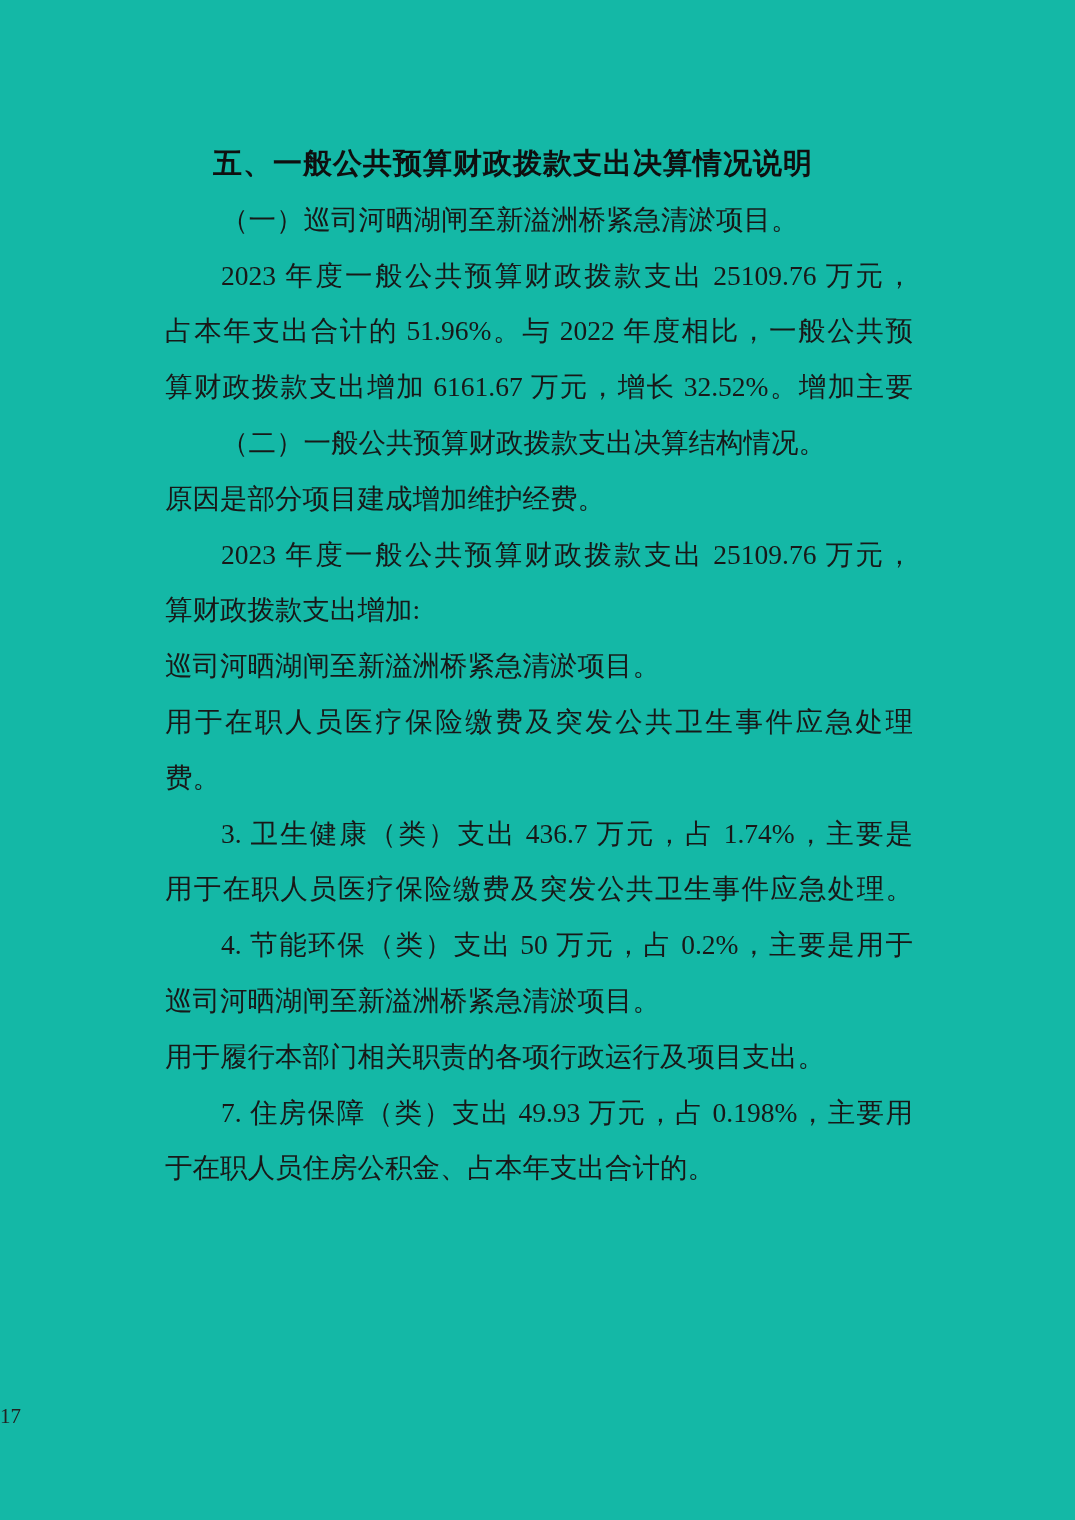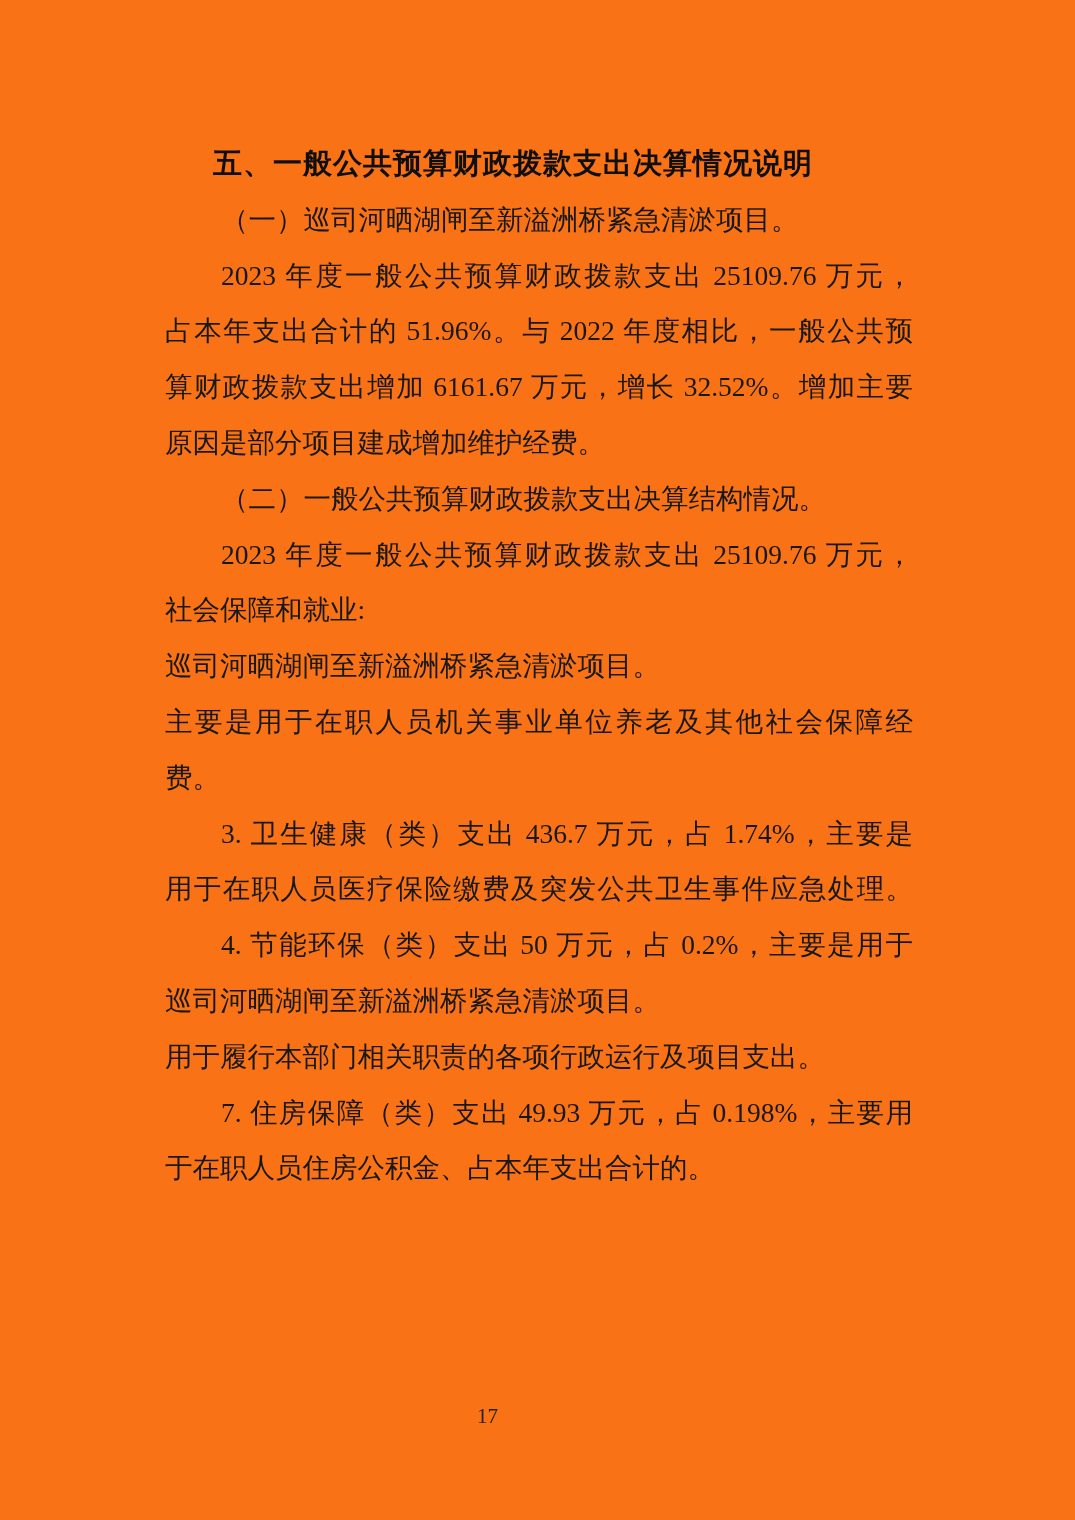--- a/index.html
+++ b/index.html
@@ -4,21 +4,21 @@
 <style>
   html, body {
     margin: 0;
     padding: 0;
     background: #ffffff;
   }
   .page {
     position: relative;
     width: 1075px;
     height: 1520px;
-    background: #f97316;
+    background: #14b8a6;
     overflow: hidden;
   }
   .text-block {
     position: absolute;
     left: 165px;
     top: 136px;
     width: 748px;
   }
   .line {
     height: 55.8px;
@@ -45,42 +45,41 @@
     text-indent: 48px;
     letter-spacing: 1px;
   }
   .page-number {
     position: absolute;
     top: 1400px;
     left: 0;
     width: 975px;
     height: 32px;
     line-height: 32px;
-    text-align: center;
     font-family: "Liberation Serif", "DejaVu Serif", serif;
     font-size: 21px;
     color: #222222;
   }
 </style>
 </head>
 <body>
 
 <div class="page">
   <div class="text-block">
     <div class="line t">五、一般公共预算财政拨款支出决算情况说明</div>
     <div class="line ind">（一）巡司河晒湖闸至新溢洲桥紧急清淤项目。</div>
     <div class="line ind fill">2023 年度一般公共预算财政拨款支出 25109.76 万元，</div>
     <div class="line fill">占本年支出合计的 51.96%。与 2022 年度相比，一般公共预</div>
     <div class="line fill">算财政拨款支出增加 6161.67 万元，增长 32.52%。增加主要</div>
+    <div class="line ind">（二）一般公共预算财政拨款支出决算结构情况。</div>
     <div class="line">原因是部分项目建成增加维护经费。</div>
-    <div class="line ind">（二）一般公共预算财政拨款支出决算结构情况。</div>
     <div class="line ind fill">2023 年度一般公共预算财政拨款支出 25109.76 万元，</div>
-    <div class="line">社会保障和就业:</div>
+    <div class="line">算财政拨款支出增加:</div>
     <div class="line">巡司河晒湖闸至新溢洲桥紧急清淤项目。</div>
-    <div class="line fill">主要是用于在职人员机关事业单位养老及其他社会保障经</div>
+    <div class="line fill">用于在职人员医疗保险缴费及突发公共卫生事件应急处理</div>
     <div class="line">费。</div>
     <div class="line ind fill">3. 卫生健康（类）支出 436.7 万元，占 1.74%，主要是</div>
     <div class="line fill">用于在职人员医疗保险缴费及突发公共卫生事件应急处理。</div>
     <div class="line ind fill">4. 节能环保（类）支出 50 万元，占 0.2%，主要是用于</div>
     <div class="line">巡司河晒湖闸至新溢洲桥紧急清淤项目。</div>
     <div class="line">用于履行本部门相关职责的各项行政运行及项目支出。</div>
     <div class="line ind fill">7. 住房保障（类）支出 49.93 万元，占 0.198%，主要用</div>
     <div class="line">于在职人员住房公积金、占本年支出合计的。</div>
   </div>
   <div class="page-number">17</div>

